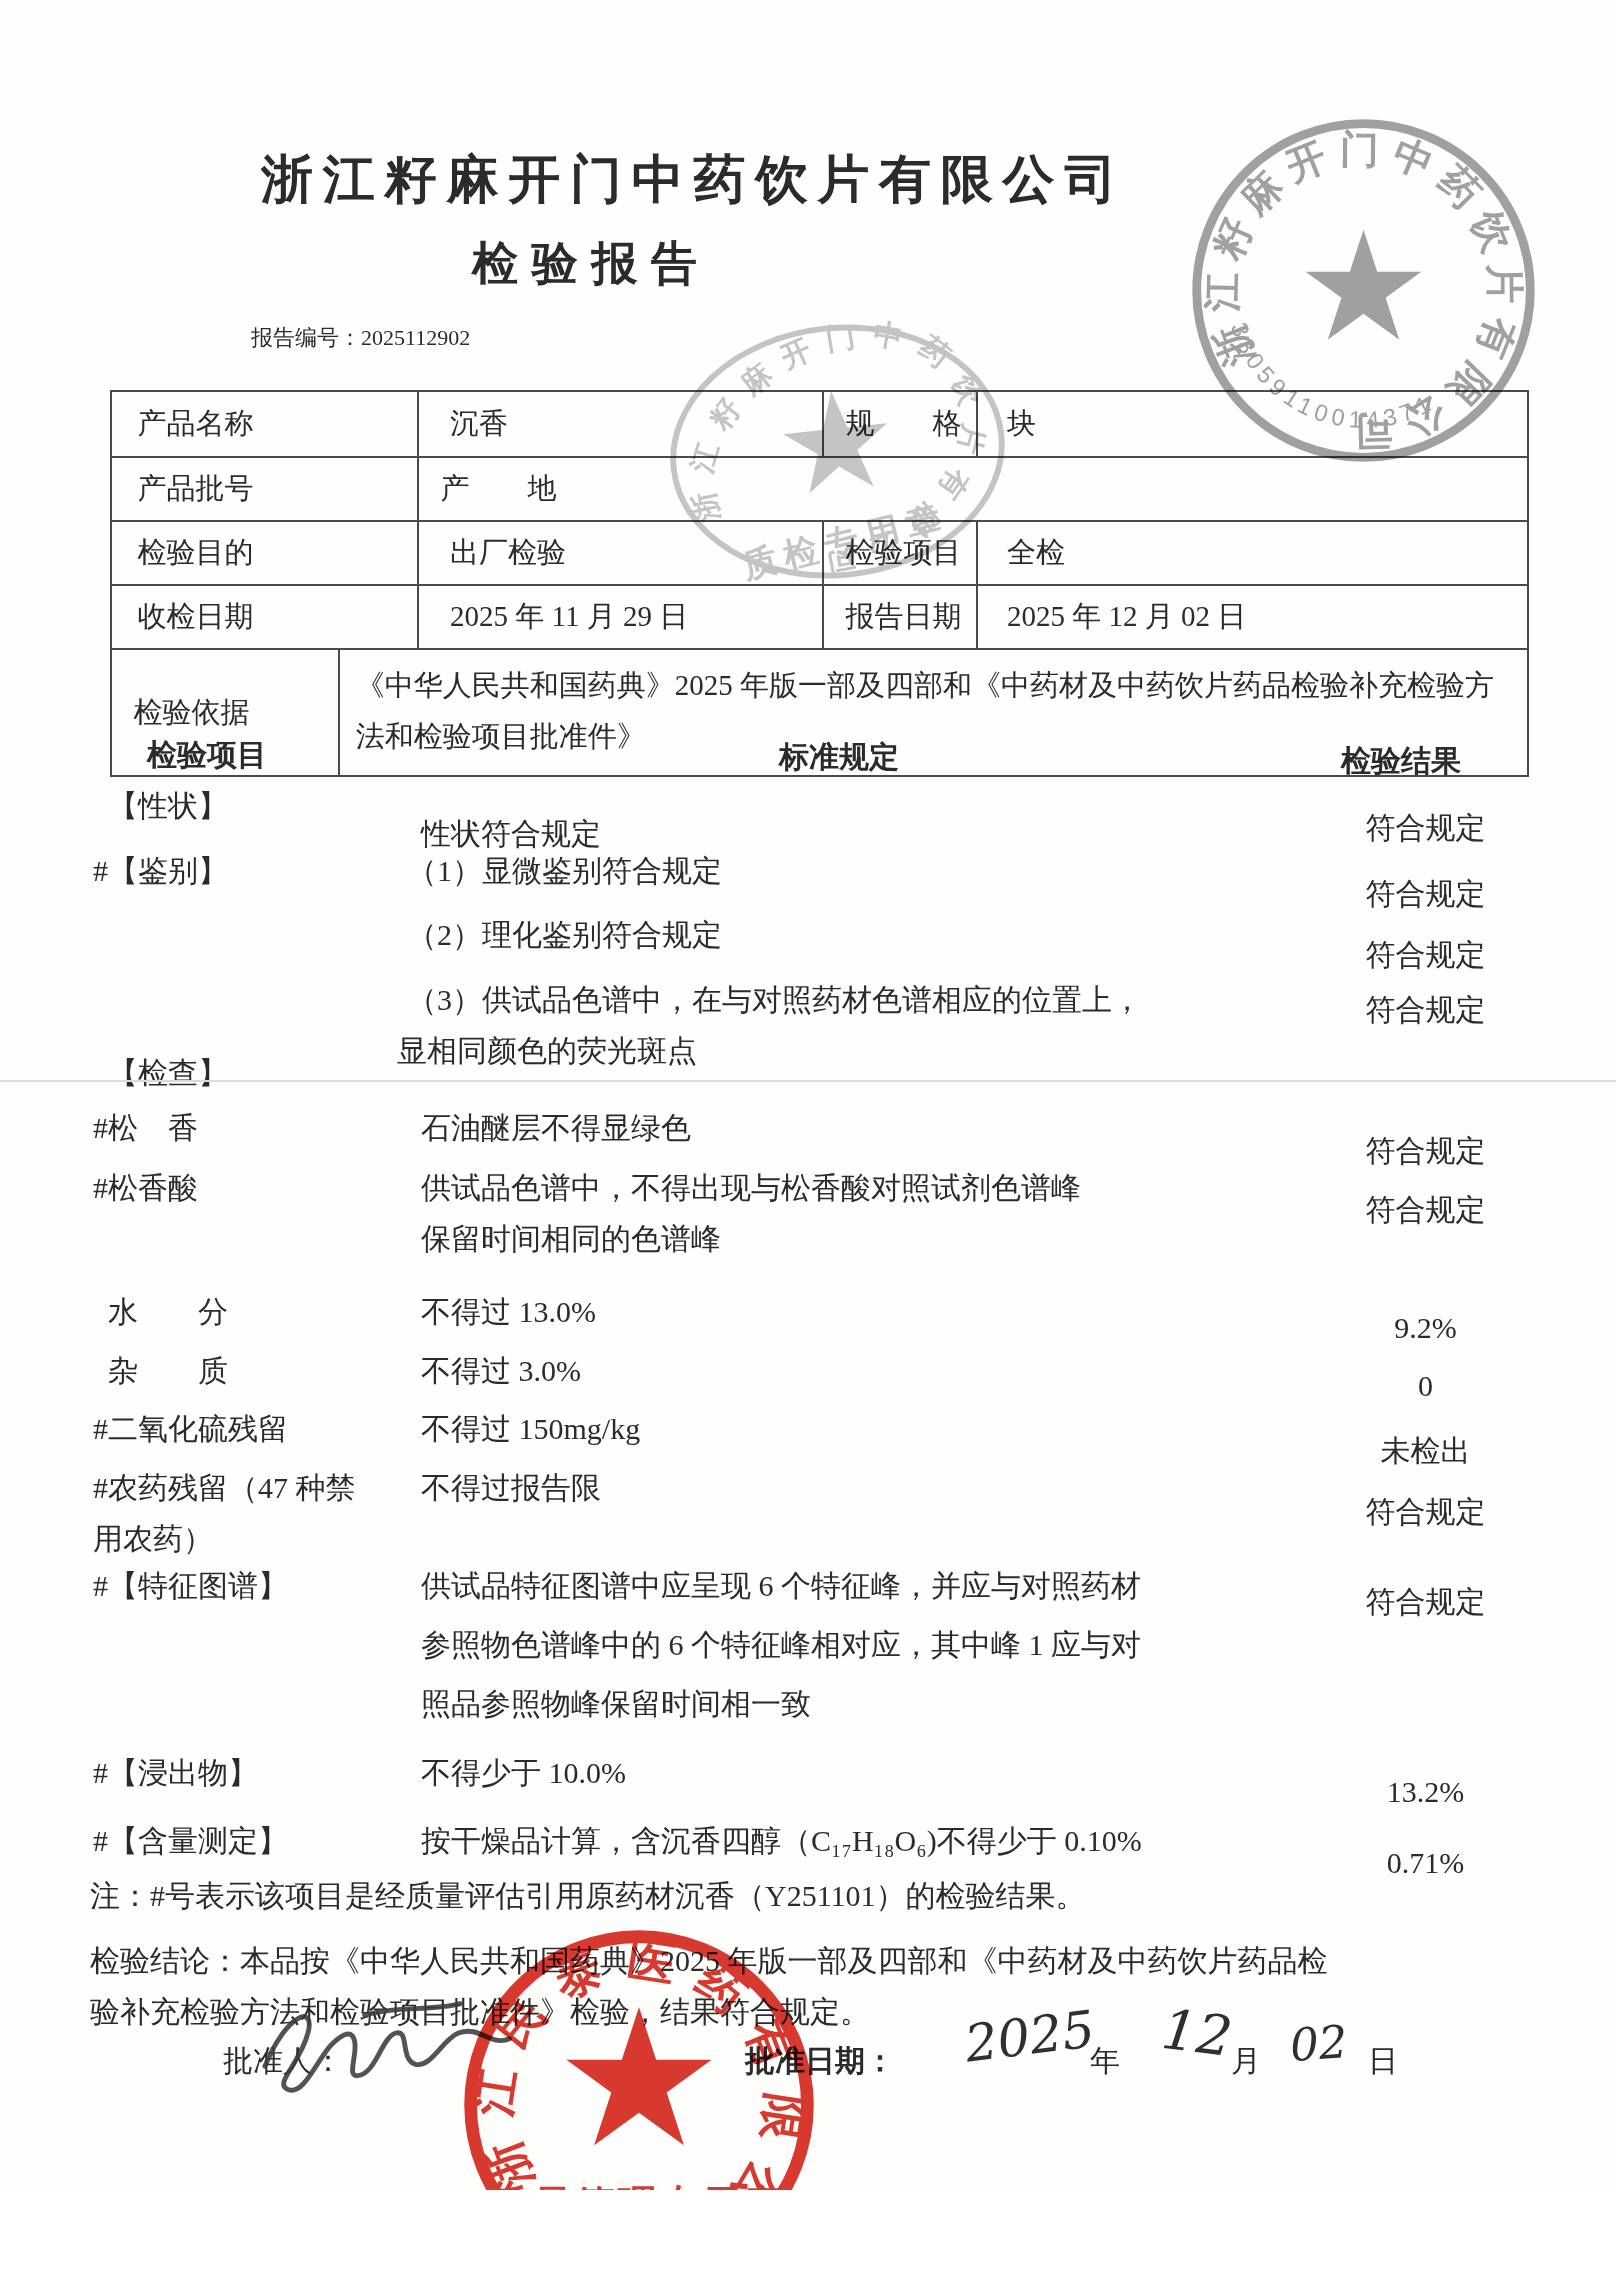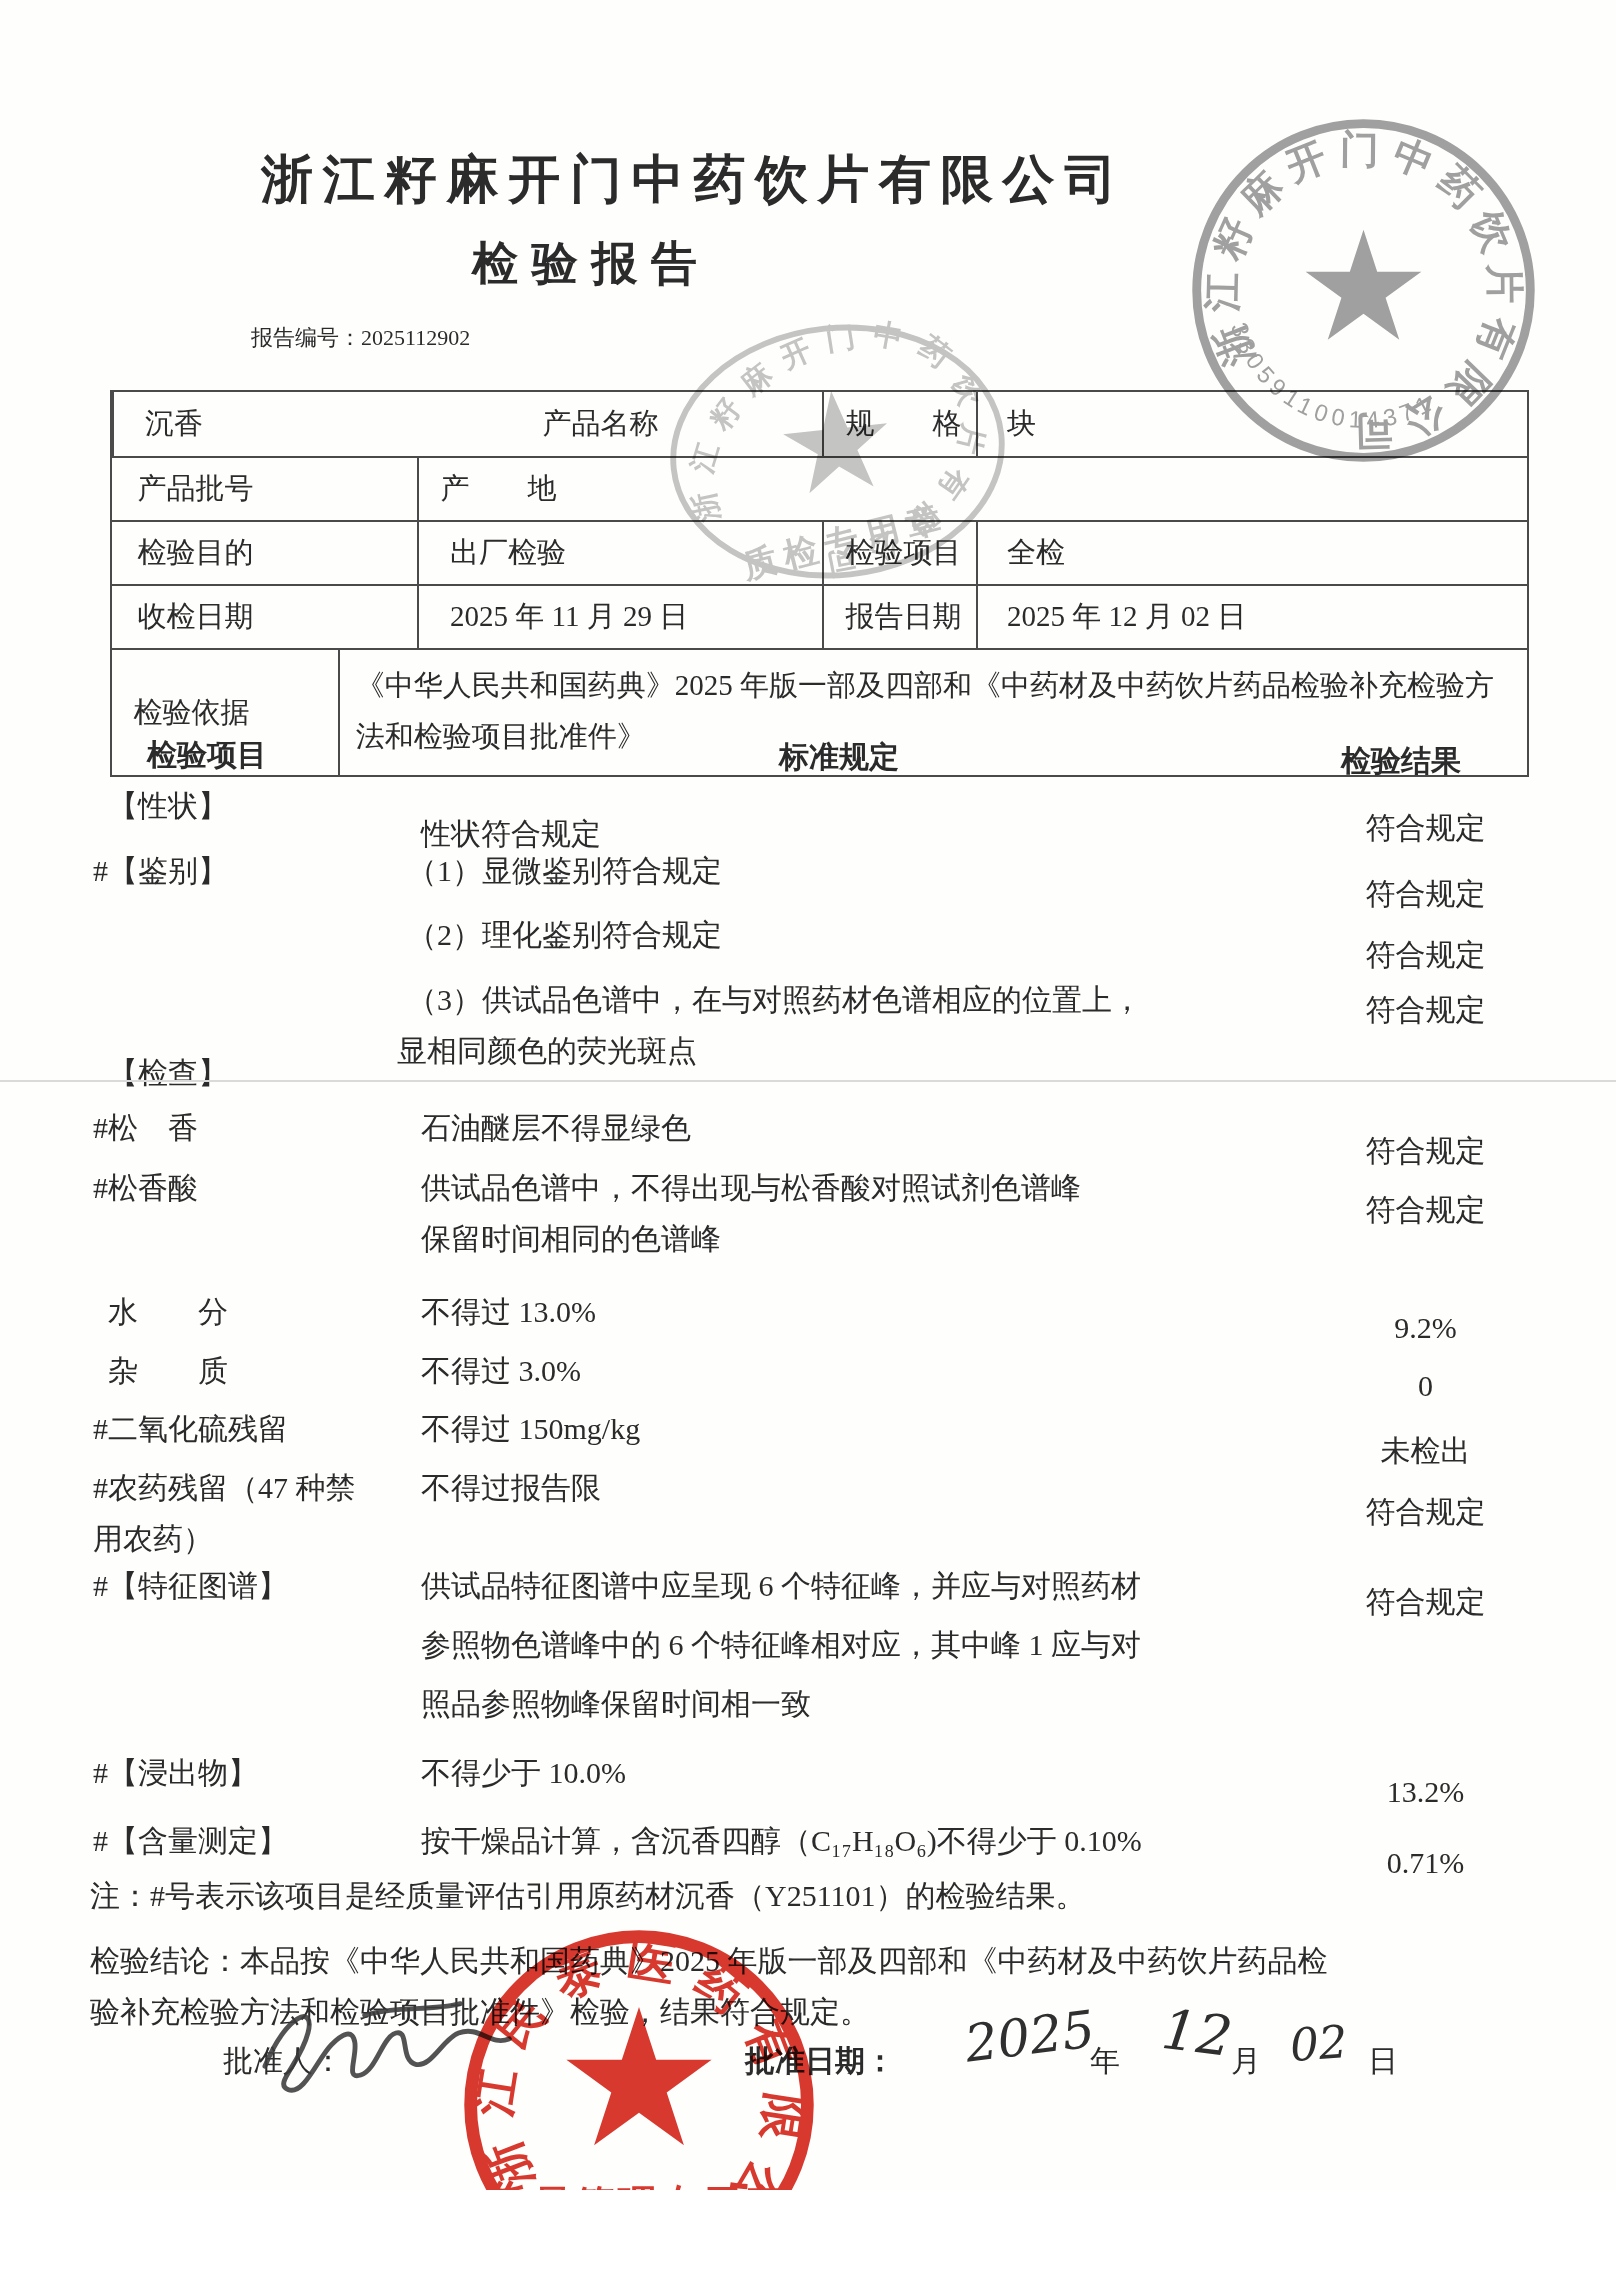--- a/index.html
+++ b/index.html
@@ -36,22 +36,22 @@
   </svg>
 
   <div class="abs" style="left:261px;top:145px;font-size:52px;letter-spacing:9.8px;font-weight:600;">浙江籽麻开门中药饮片有限公司</div>
   <div class="abs sans" style="left:472px;top:233px;font-size:46px;font-weight:700;letter-spacing:13.7px;">检验报告</div>
   <div class="abs" style="left:251px;top:323px;font-size:22px;">
     <span>报告编号：</span><span>2025112902</span>
   </div>
 
   <div class="tbl">
     <div class="trow">
+      <div class="tc c1">产品名称</div>
       <div class="tc c2 bl">沉香</div>
-      <div class="tc c1">产品名称</div>
       <div class="tc c3 bl">规　　格</div>
       <div class="tc c4 bl">块</div>
     </div>
     <div class="trow">
       <div class="tc c1">产品批号</div>
       <div class="tc c3 bl">产　　地</div>
     </div>
     <div class="trow">
       <div class="tc c1">检验目的</div>
       <div class="tc c2 bl">出厂检验</div>

